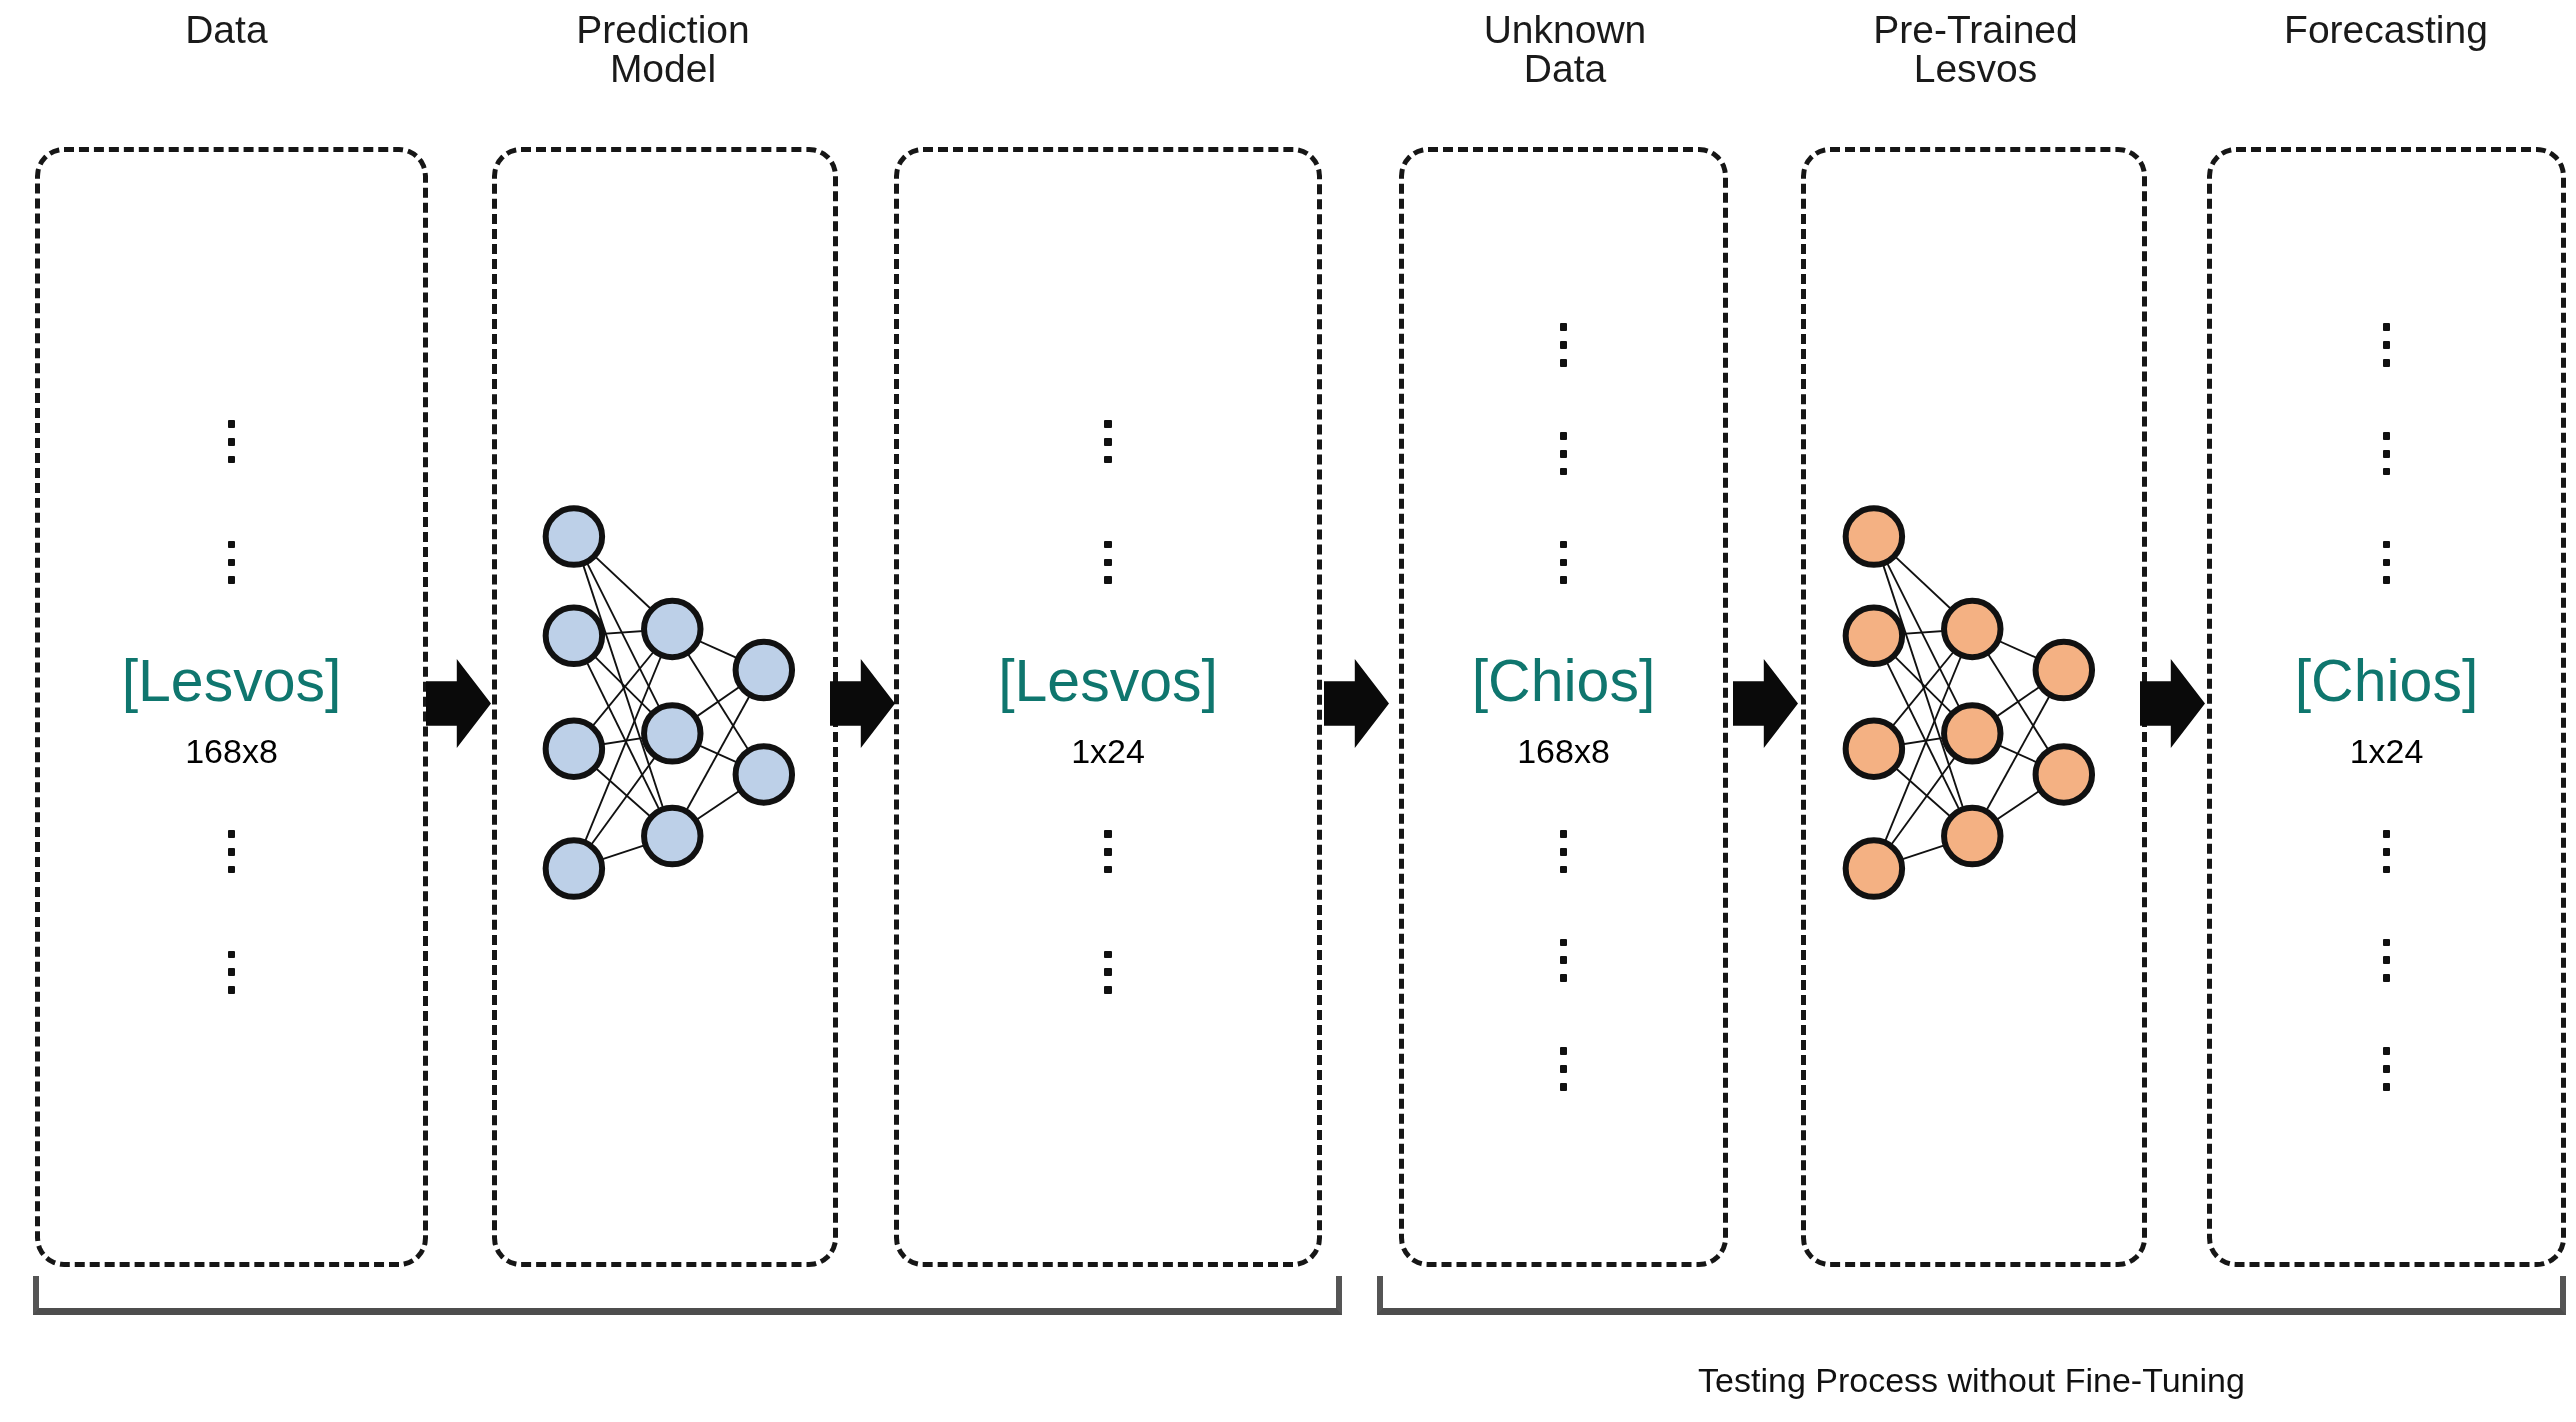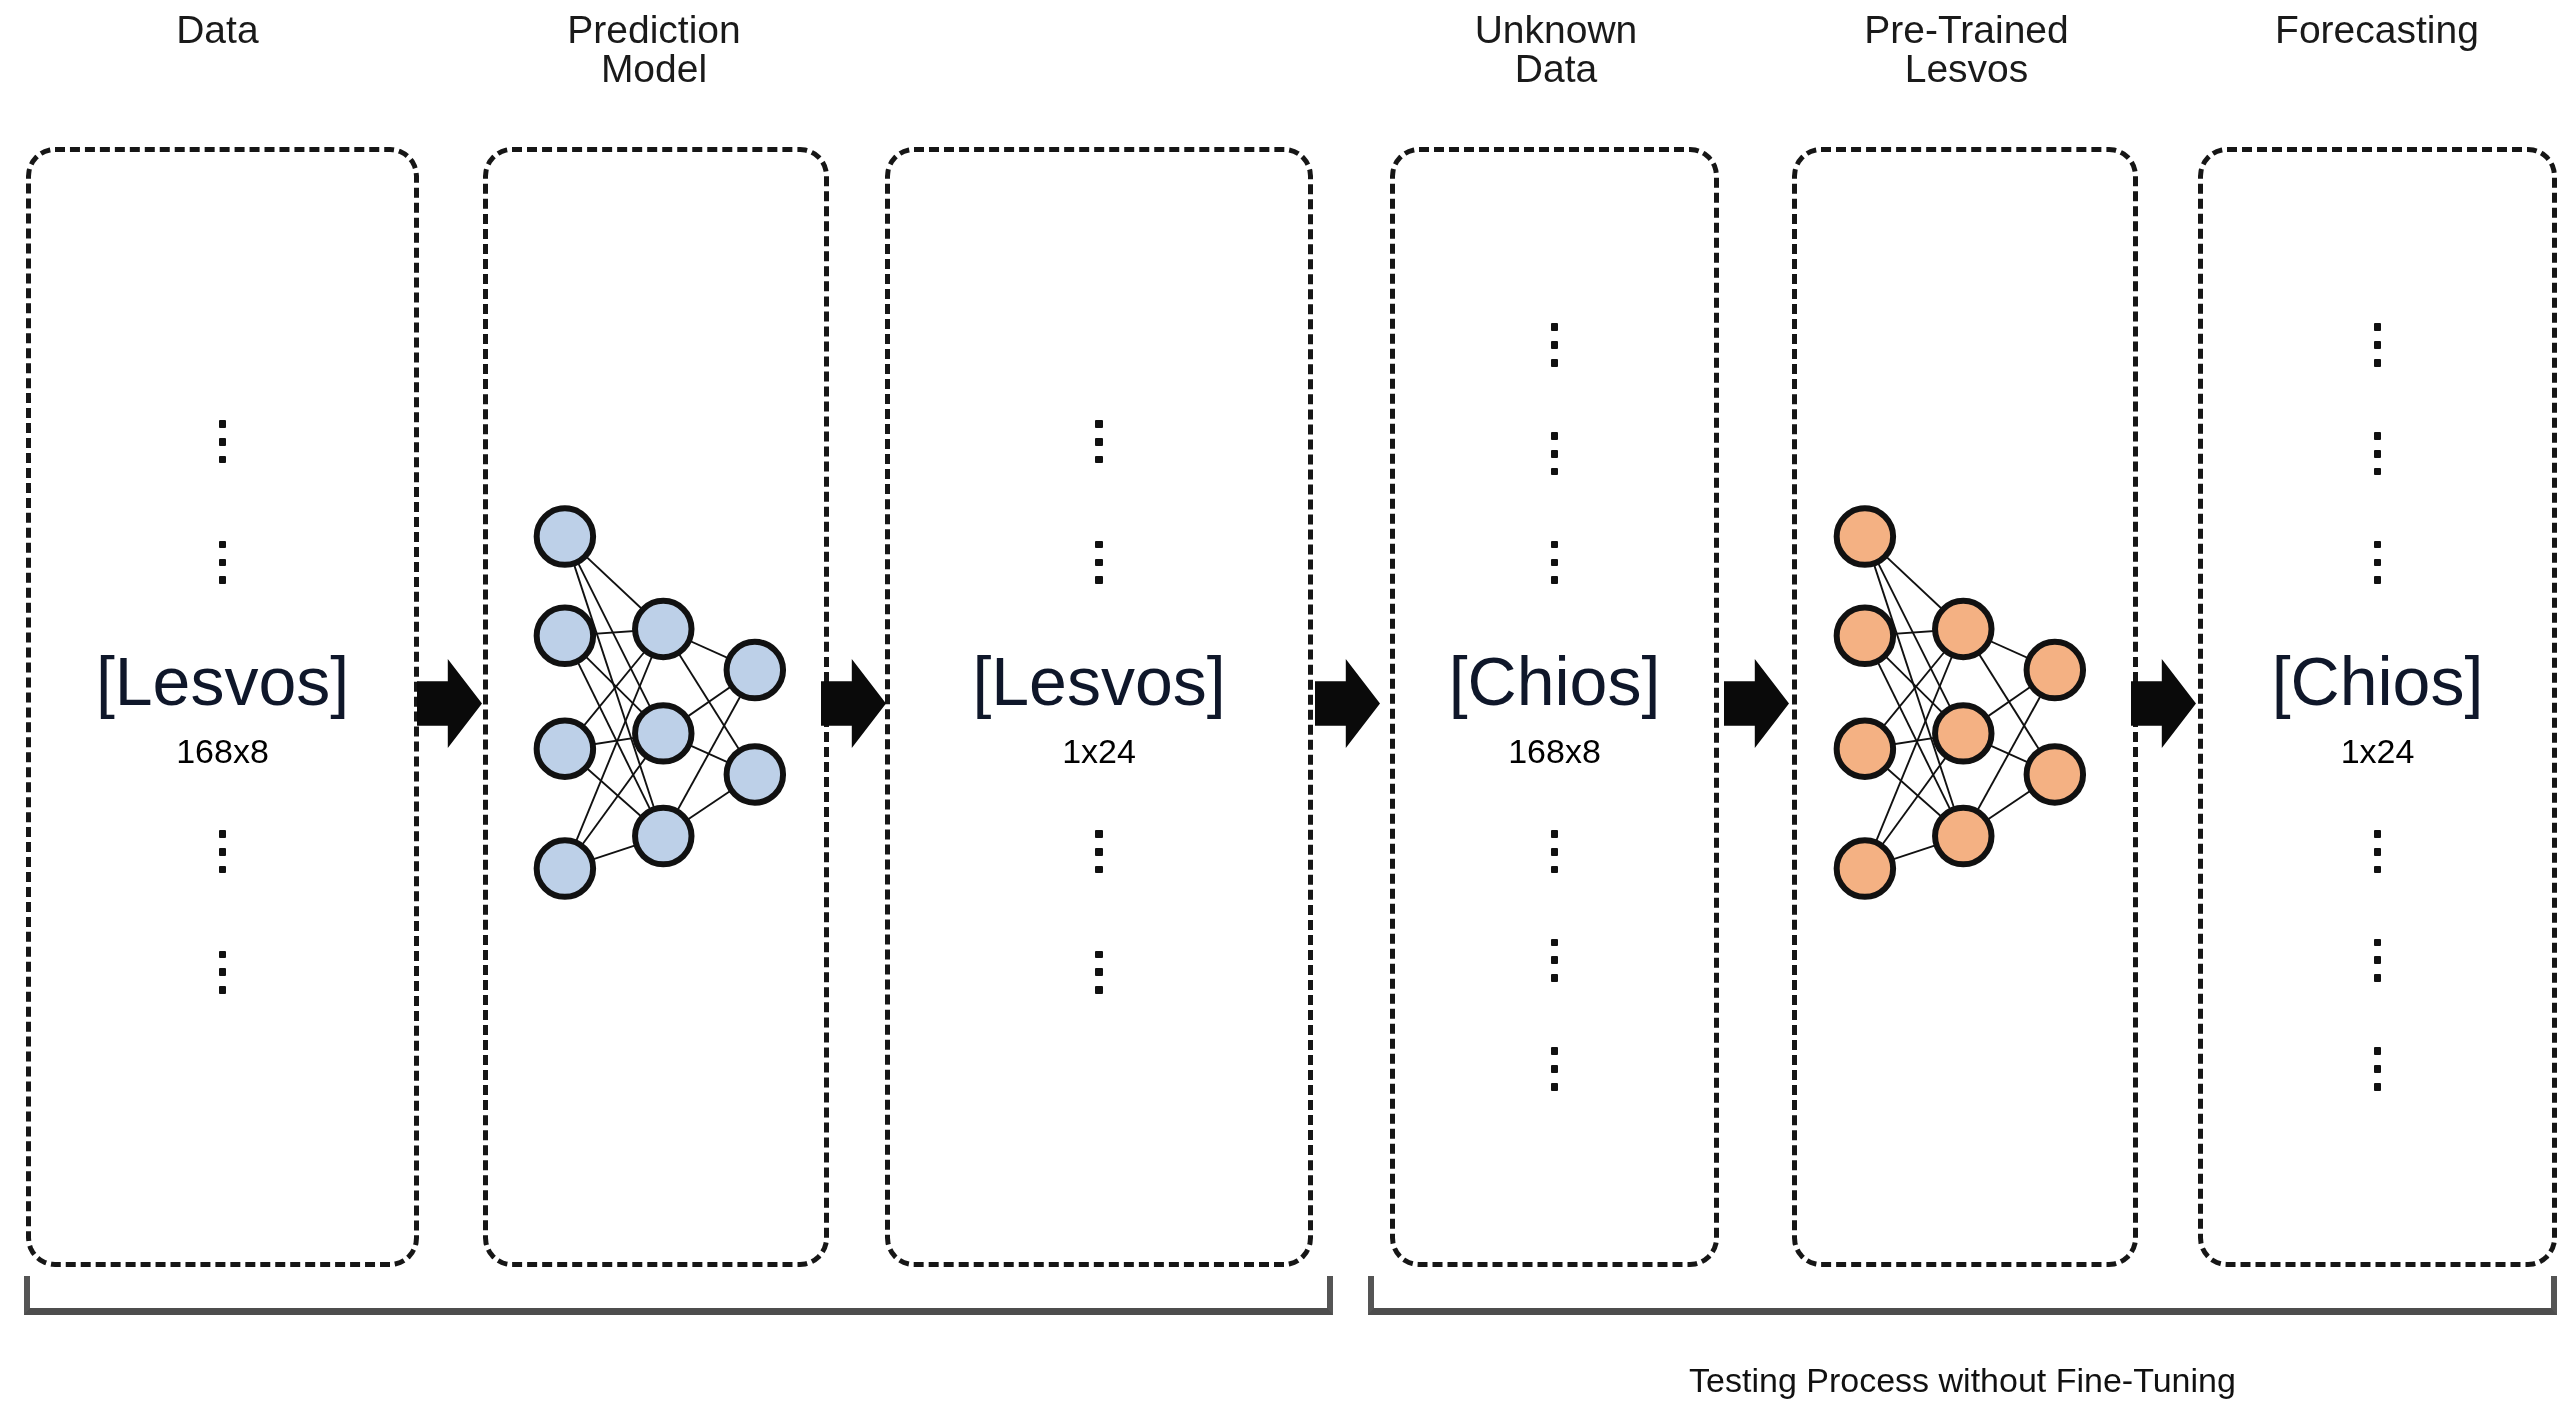--- a/index.html
+++ b/index.html
@@ -1,39 +1,39 @@
 <!DOCTYPE html>
 <html style="font-size:13.7px"><head>
 <meta charset="utf-8">
 <style>
   html,body{margin:0;padding:0;background:#ffffff;}
   body{width:2576px;height:1422px;position:relative;overflow:hidden;
        font-family:"Liberation Sans", sans-serif;color:#000;}
 
-  .stage{position:absolute;left:0;top:0;width:2320px;height:1422px;}
+  .stage{position:absolute;left:9px;top:0;width:2320px;height:1422px;}
 
   
   .col-title{position:absolute;text-align:center;font-size:39px;line-height:39px;
              color:#1a1a1a;white-space:pre-line;font-family:"Liberation Sans", sans-serif;}
 
   
   .dbox{position:absolute;border:5.1px dashed #161616;border-radius:29px;
         background:transparent;box-sizing:border-box;}
 
   
   .boxinner{position:absolute;left:0;top:0;width:100%;height:100%;
             display:flex;flex-direction:column;align-items:center;justify-content:center;}
 
   .vdots{display:flex;flex-direction:column;align-items:center;justify-content:center;}
   .vdots span{display:block;width:7.7px;height:7.7px;background:#111;border-radius:0.9px;margin:5.1px 0;}
 
   .gap-a{height:67px;}
   .gap-b{height:55px;}
 
-  .bigname{font-size:68px;line-height:74px;letter-spacing:0px;color:#0f172a;
+  .bigname{font-size:59px;line-height:74px;letter-spacing:0px;color:#0f766e;
            font-family:"Liberation Sans", sans-serif;font-weight:400;}
   .dims{font-size:34px;line-height:38px;color:#000000;margin-top:13.7px;
         font-family:"Liberation Sans", sans-serif;}
 
   
   .arrow{position:absolute;width:65px;height:89px;}
 
   
   .net{position:absolute;}
 

